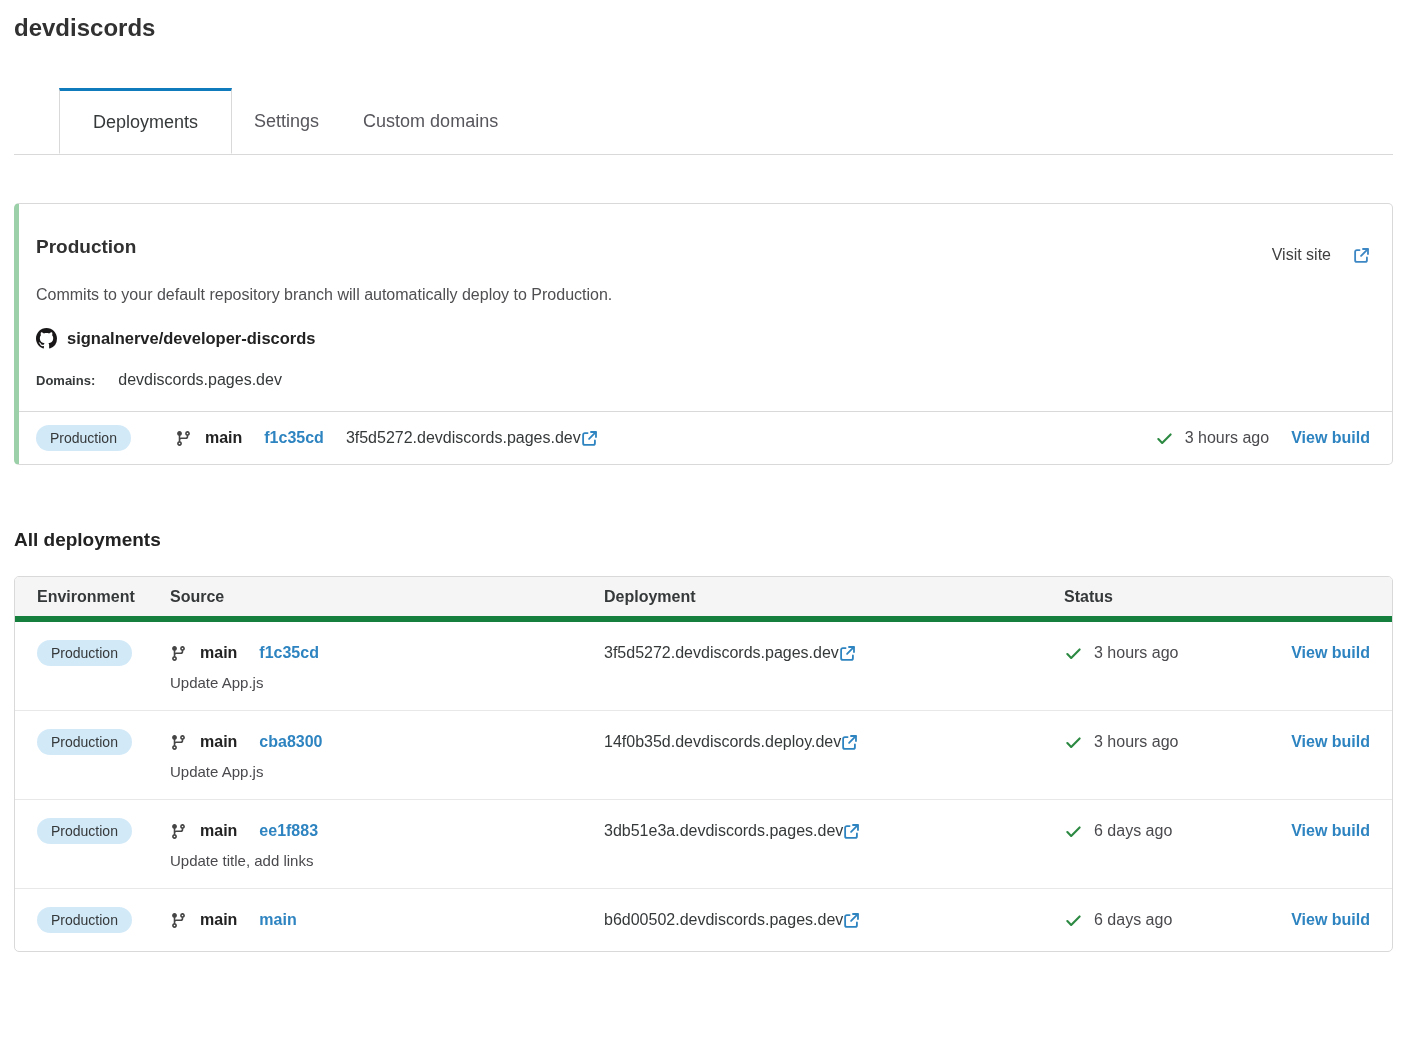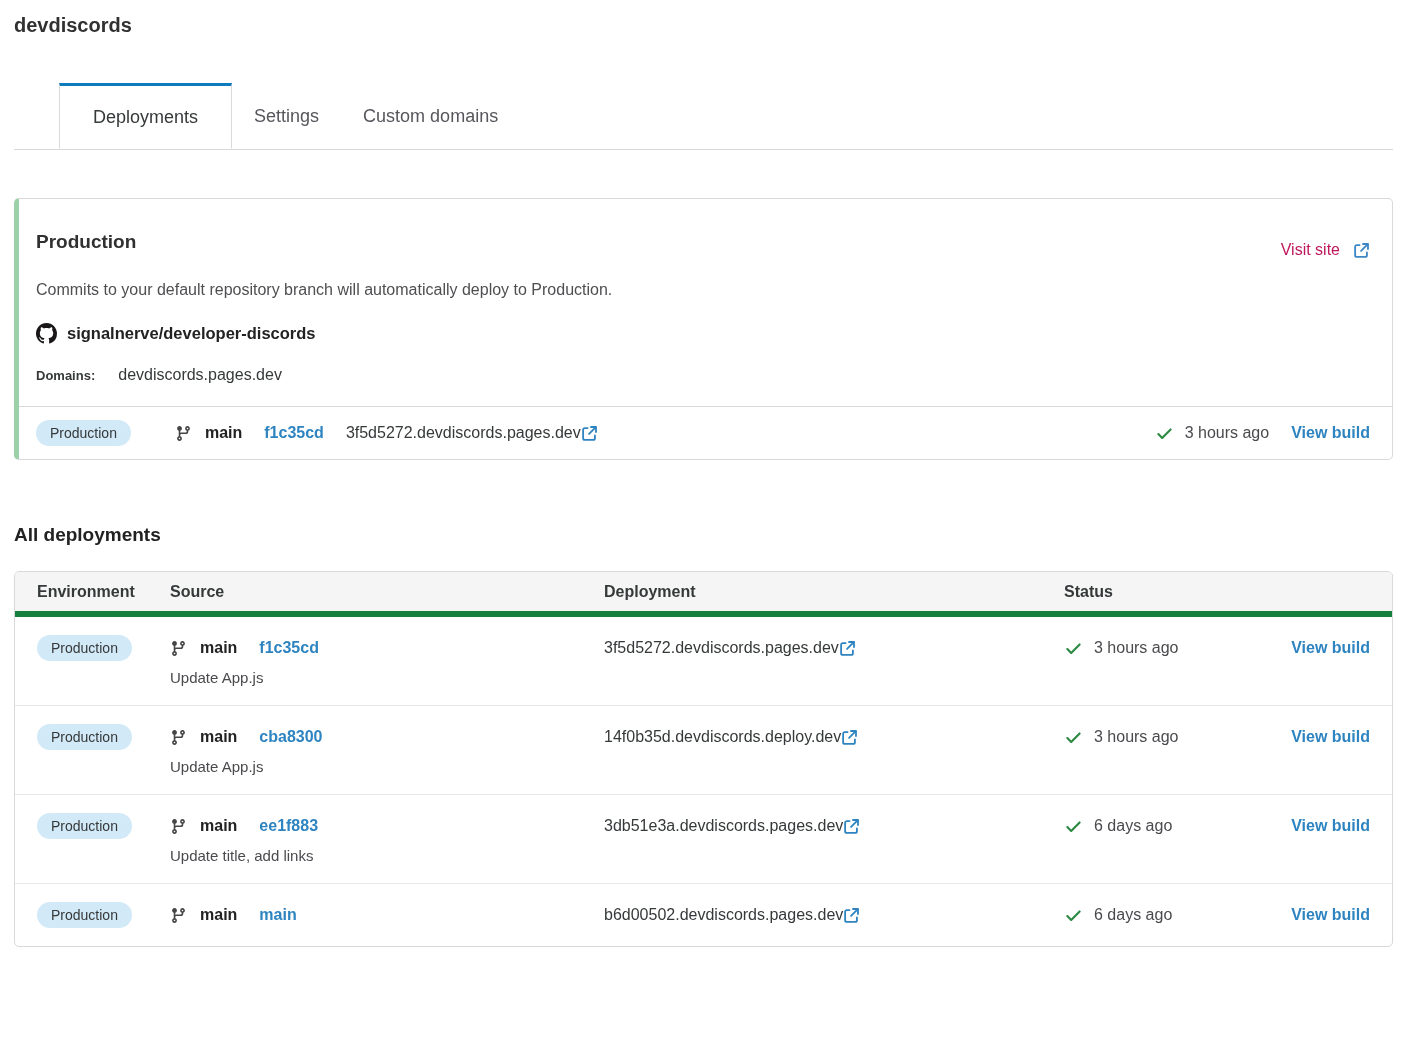--- a/index.html
+++ b/index.html
@@ -8,21 +8,21 @@
     width: 1413px;
     height: 1037px;
     font-family: "Liberation Sans", sans-serif;
     color: #36393a;
     overflow: hidden;
   }
   .container { padding: 12px 20px 0 14px; }
 
   
   .page-title {
-    font-size: 20px;
+    font-size: 24px;
     font-weight: 700;
     color: #313131;
     margin-top: 2px;
   }
 
   
   .tabs {
     display: flex;
     margin-top: 46px;
     border-bottom: 1px solid #d9d9d9;
@@ -53,22 +53,22 @@
     margin-top: 48px;
     border: 1px solid #d9d9d9;
     border-left: 5px solid #9bd0a9;
     border-radius: 5px;
     background: #fff;
   }
   .card-body { padding: 25px 22px 22px 17px; }
   .card-head { display: flex; justify-content: space-between; align-items: center; }
   .card-title { font-size: 19px; font-weight: 700; color: #313131; }
   .visit-site {
-    display: flex; align-items: center; gap: 13px;
-    font-size: 16px; color: #be185d; cursor: pointer; text-decoration: none; margin-top: 17px;
+    display: flex; align-items: center; gap: 22px;
+    font-size: 16px; color: #404040; cursor: pointer; text-decoration: none; margin-top: 17px;
   }
   .visit-site .ext-icon { color: #3c87c4; }
   .card-desc { margin-top: 22px; font-size: 16px; color: #4f4f52; }
   .repo-row {
     margin-top: 24px; display: flex; align-items: center; gap: 10px;
     cursor: pointer; width: max-content;
   }
   .repo-name { font-size: 16.5px; font-weight: 700; color: #222; }
   .domains-row { margin-top: 22px; display: flex; align-items: baseline; }
   .domains-label { font-size: 13px; font-weight: 700; color: #36393a; }

